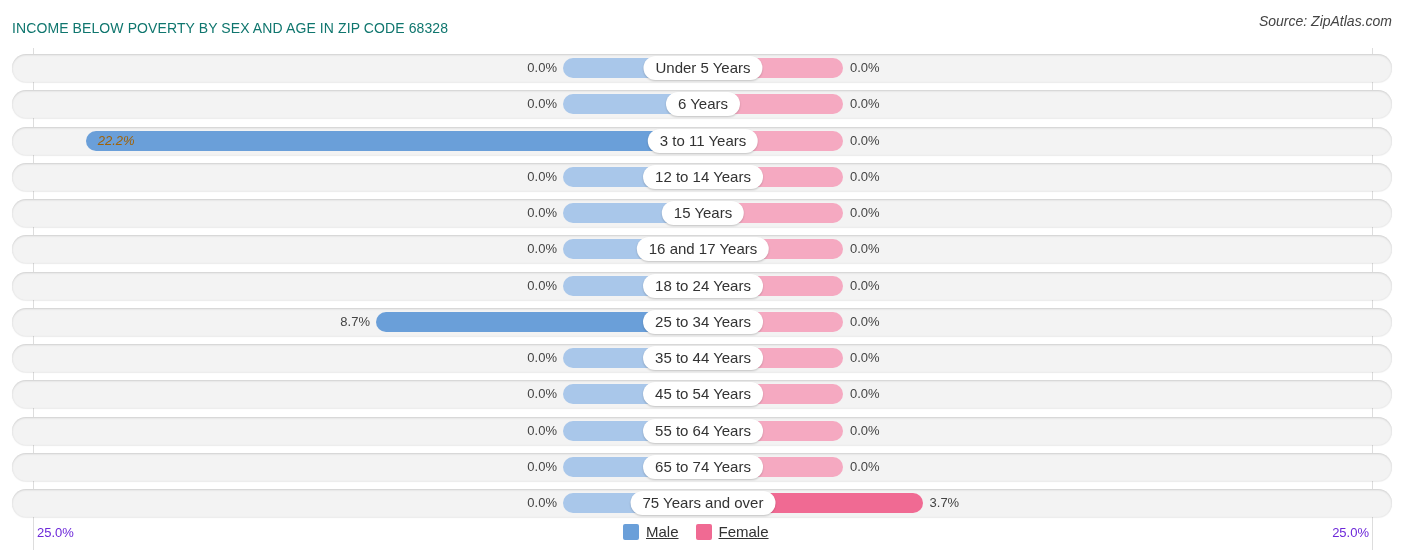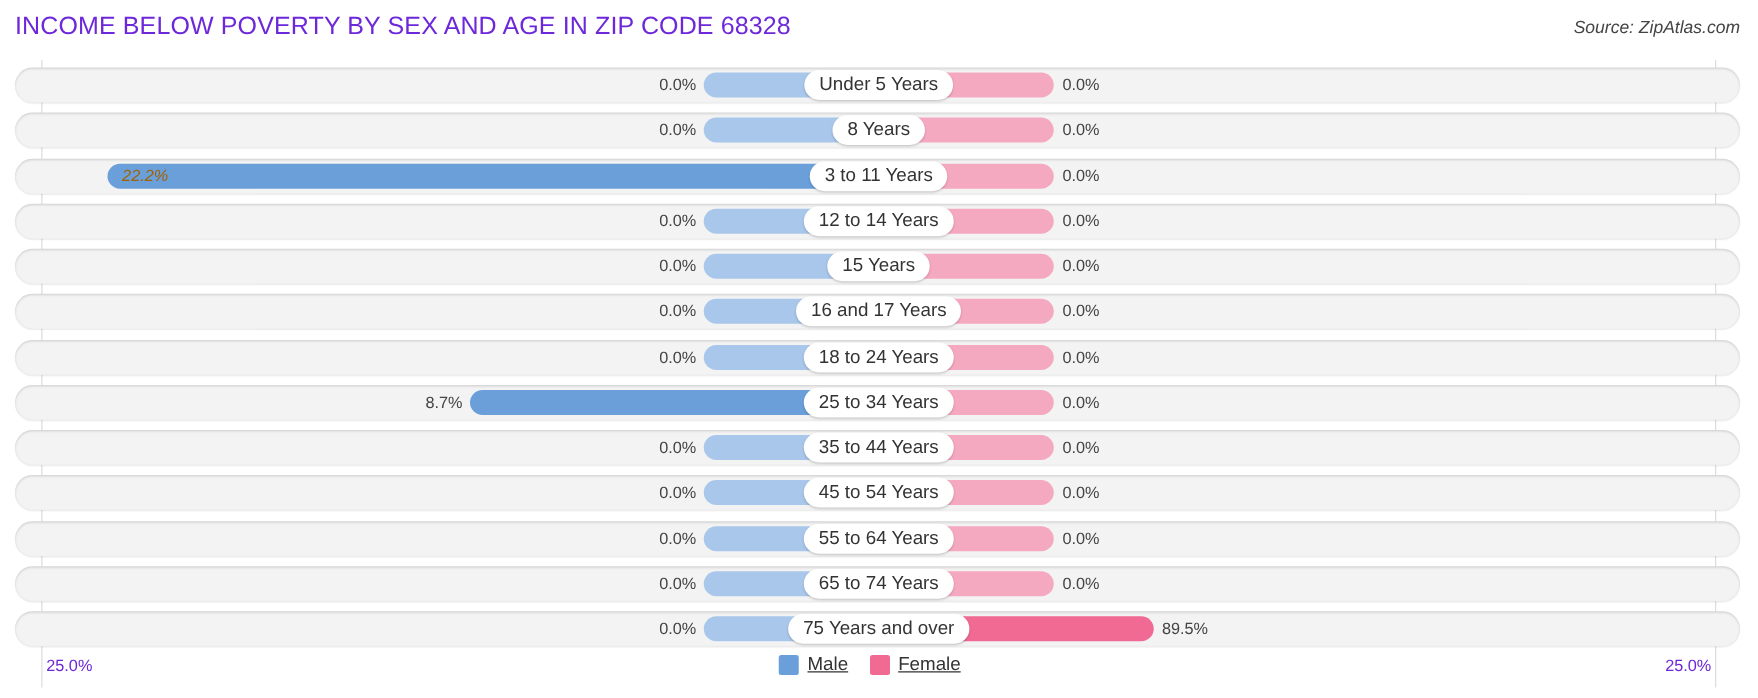--- a/index.html
+++ b/index.html
@@ -1,16 +1,16 @@
 <!DOCTYPE html>
 <html><head>
 <meta charset="utf-8">
 <style>
   body { margin:0; width:1406px; height:558px; background:#fff; font-family:"Liberation Sans", sans-serif; position:relative; overflow:hidden; }
-  .title { position:absolute; left:12px; top:10px; font-size:20px; color:#6d28d9; letter-spacing:0.1px; }
+  .title { position:absolute; left:12px; top:20px; font-size:14px; color:#0f766e; letter-spacing:0.1px; }
   .source { position:absolute; right:14px; top:13px; font-size:14px; font-style:italic; color:#444; }
   .gridline { position:absolute; top:48px; height:502px; width:1px; background:#ddd; }
   .row { position:absolute; left:12px; width:1380px; height:28px; border-radius:14px; background:#f3f3f3; box-shadow:inset 0 1px 2px rgba(0,0,0,0.15), 0 1px 1px rgba(0,0,0,0.08); }
   .bar { position:absolute; height:20px; border-radius:10px; }
   .male { background:#a9c7ea; }
   .male.big { background:#6a9fd9; }
   .female { background:#f5a9c1; }
   .female.big { background:#f06a93; }
   .cat { position:absolute; height:24px; line-height:24px; border-radius:12px; background:#fff; font-size:15px; color:#333; text-align:center; padding:0 12px; transform:translateX(-50%); box-shadow:0 1px 2px rgba(0,0,0,0.2); white-space:nowrap; }
   .val { position:absolute; font-size:13px; color:#444; line-height:20px; }
@@ -32,21 +32,21 @@
     <div class="bar male" style="left: 563px; width: 140px; top: 58px;"></div>
     <div class="bar female" style="left: 703px; width: 140px; top: 58px;"></div>
     <div class="val" style="top: 58px; right: 849px;">0.0%</div>
     <div class="val" style="top: 58px; left: 850px;">0.0%</div>
     <div class="cat" style="left: 703px; top: 56px; text-align: center;">Under 5 Years</div>
     <div class="row" style="top: 90.25px;"></div>
     <div class="bar male" style="left: 563px; width: 140px; top: 94.25px;"></div>
     <div class="bar female" style="left: 703px; width: 140px; top: 94.25px;"></div>
     <div class="val" style="top: 94.25px; right: 849px;">0.0%</div>
     <div class="val" style="top: 94.25px; left: 850px;">0.0%</div>
-    <div class="cat" style="left: 703px; top: 92.25px;">8 Years</div>
+    <div class="cat" style="left: 703px; top: 92.25px;">6 Years</div>
     <div class="row" style="top: 126.5px;"></div>
     <div class="bar male big" style="left: 85.7px; width: 617.3px; top: 130.5px;"></div>
     <div class="bar female" style="left: 703px; width: 140px; top: 130.5px;"></div>
     <div class="val inside" style="top: 130.5px; left: 97.7px;">22.2%</div>
     <div class="val" style="top: 130.5px; left: 850px;">0.0%</div>
     <div class="cat" style="left: 703px; top: 128.5px;">3 to 11 Years</div>
     <div class="row" style="top: 162.75px;"></div>
     <div class="bar male" style="left: 563px; width: 140px; top: 166.75px;"></div>
     <div class="bar female" style="left: 703px; width: 140px; top: 166.75px;"></div>
     <div class="val" style="top: 166.75px; right: 849px;">0.0%</div>
@@ -97,21 +97,21 @@
     <div class="row" style="top: 452.75px;"></div>
     <div class="bar male" style="left: 563px; width: 140px; top: 456.75px;"></div>
     <div class="bar female" style="left: 703px; width: 140px; top: 456.75px;"></div>
     <div class="val" style="top: 456.75px; right: 849px;">0.0%</div>
     <div class="val" style="top: 456.75px; left: 850px;">0.0%</div>
     <div class="cat" style="left: 703px; top: 454.75px;">65 to 74 Years</div>
     <div class="row" style="top: 489px;"></div>
     <div class="bar male" style="left: 563px; width: 140px; top: 493px;"></div>
     <div class="bar female big" style="left: 703px; width: 219.55px; top: 493px;"></div>
     <div class="val" style="top: 493px; right: 849px;">0.0%</div>
-    <div class="val" style="top: 493px; left: 929.55px;">89.5%</div>
+    <div class="val" style="top: 493px; left: 929.55px;">3.7%</div>
     <div class="cat" style="left: 703px; top: 491px;">75 Years and over</div>
   </div>
 
 <div class="axis" style="left:37px">25.0%</div>
 <div class="axis" style="right:37px">25.0%</div>
 
 <div class="legend">
   <div class="sw" style="background:#6a9fd9"></div>
   <span style="margin-right:17px">Male</span>
   <div class="sw" style="background:#f06a93"></div>

